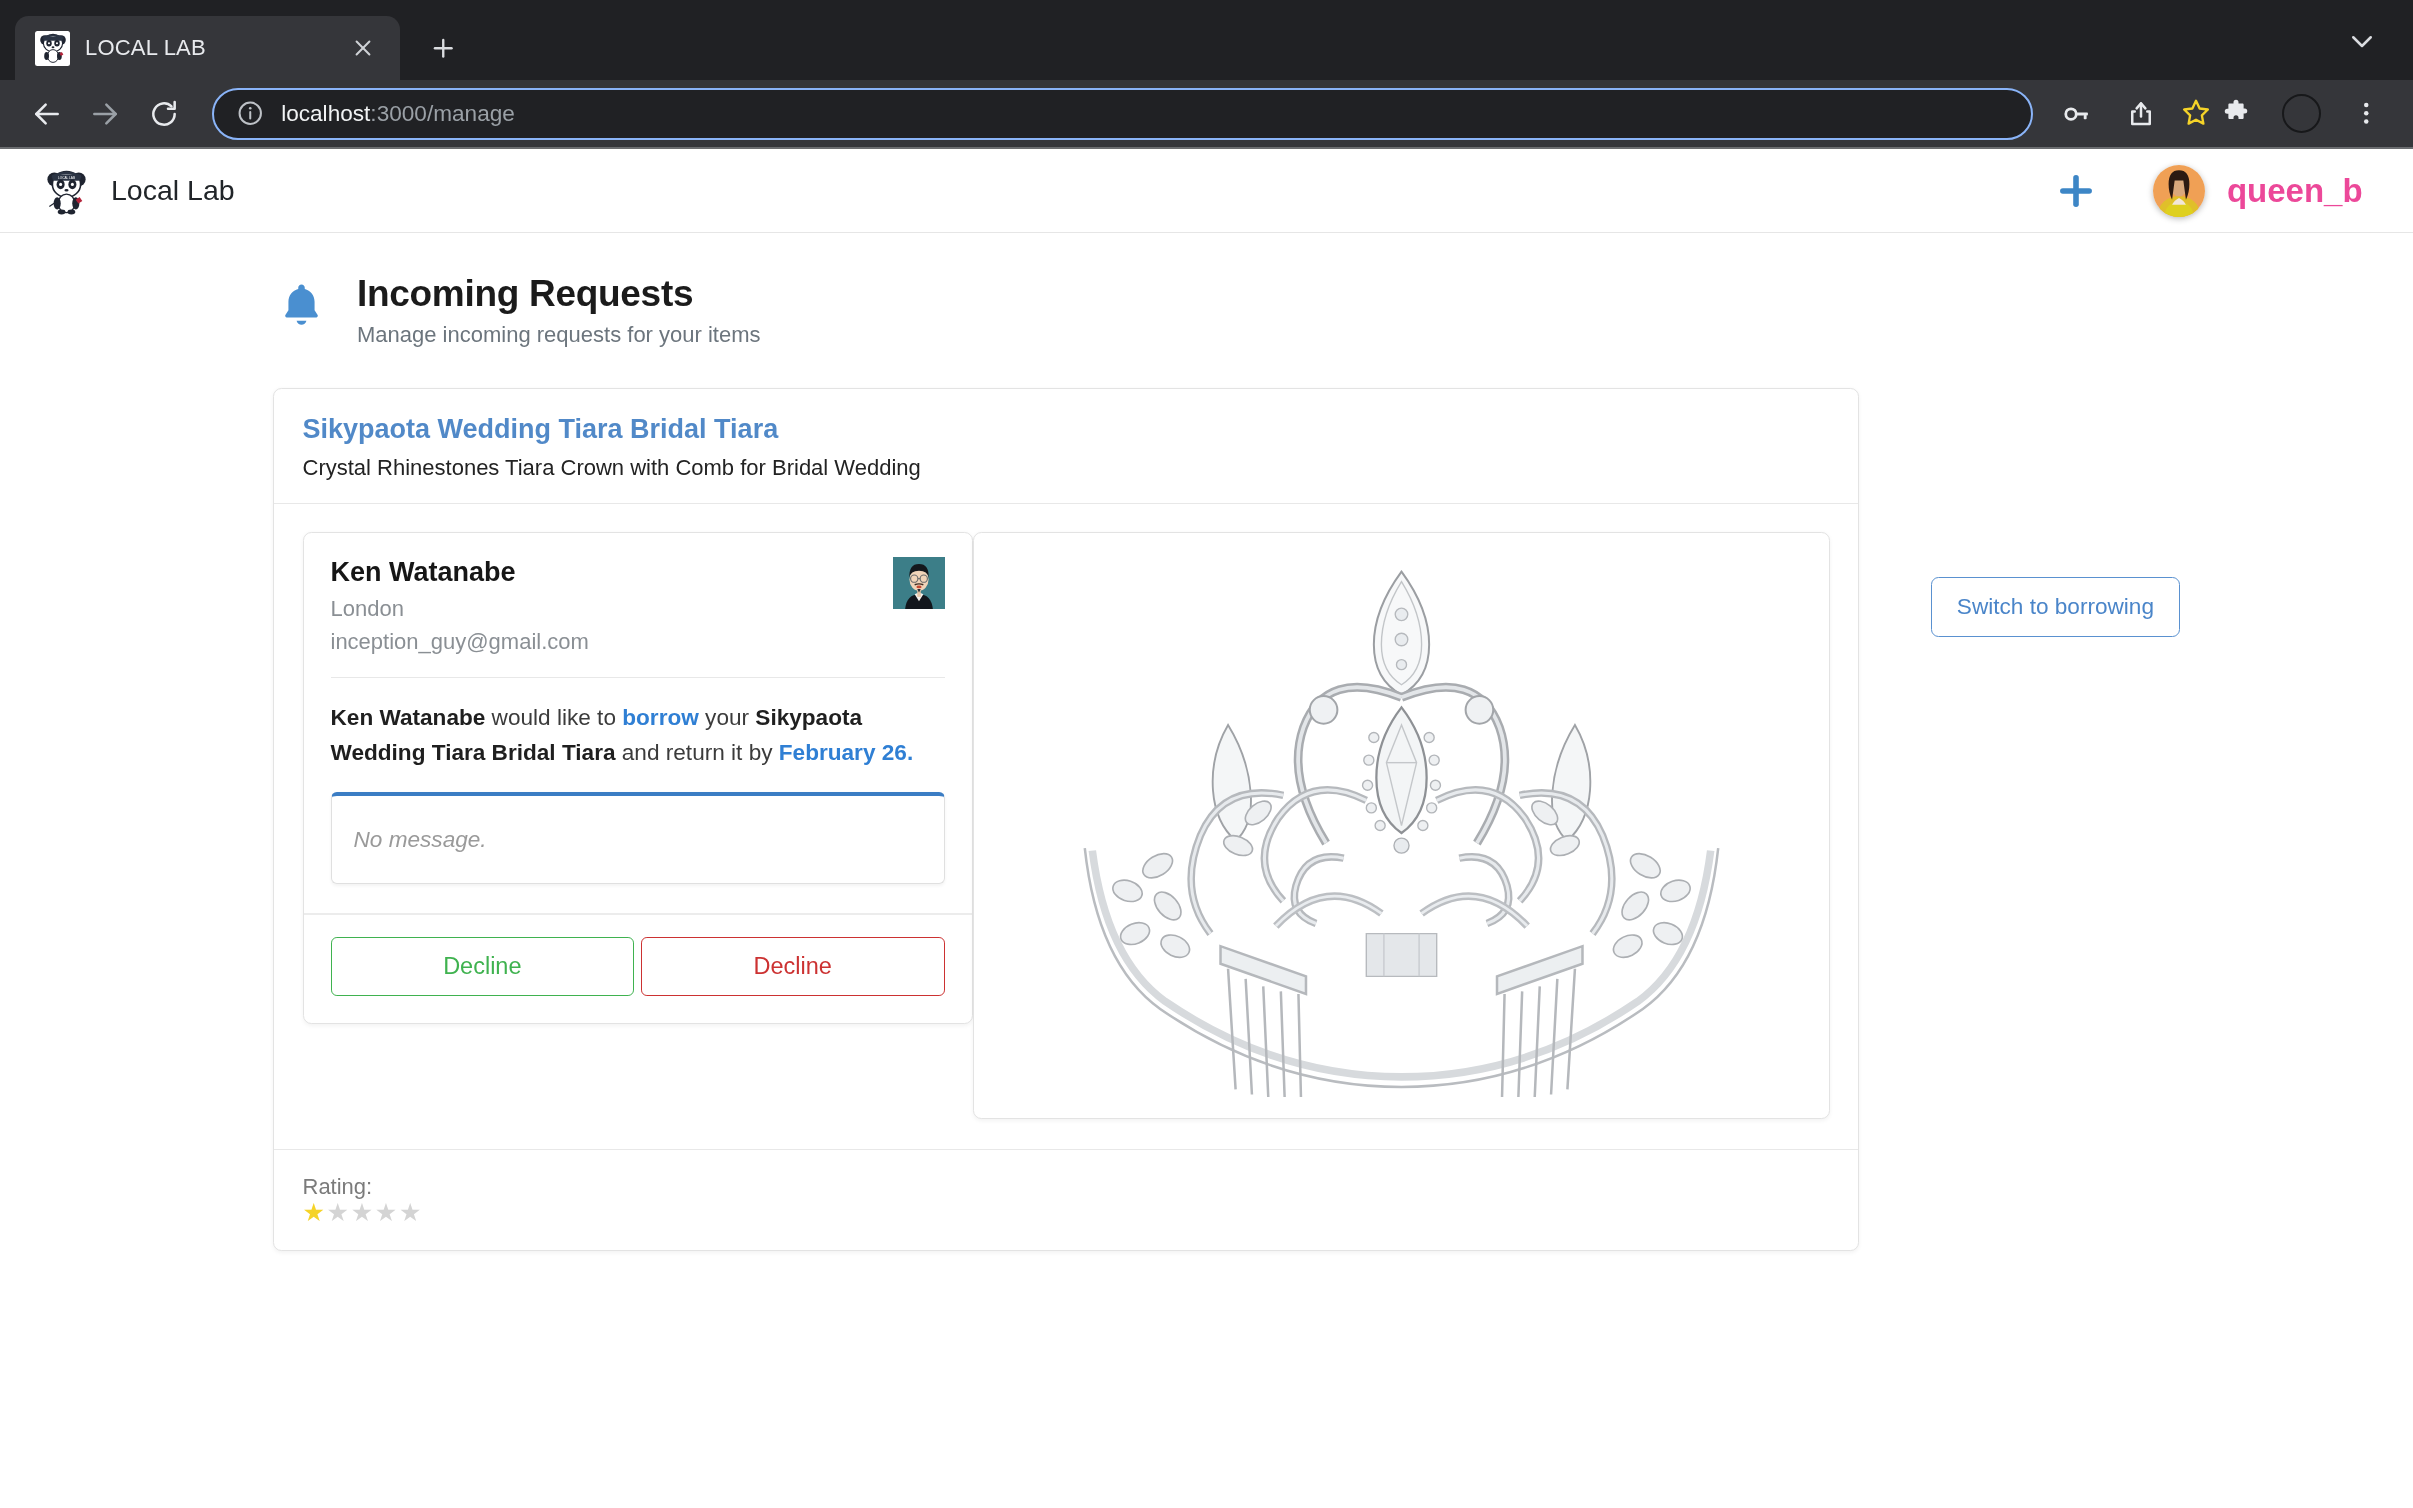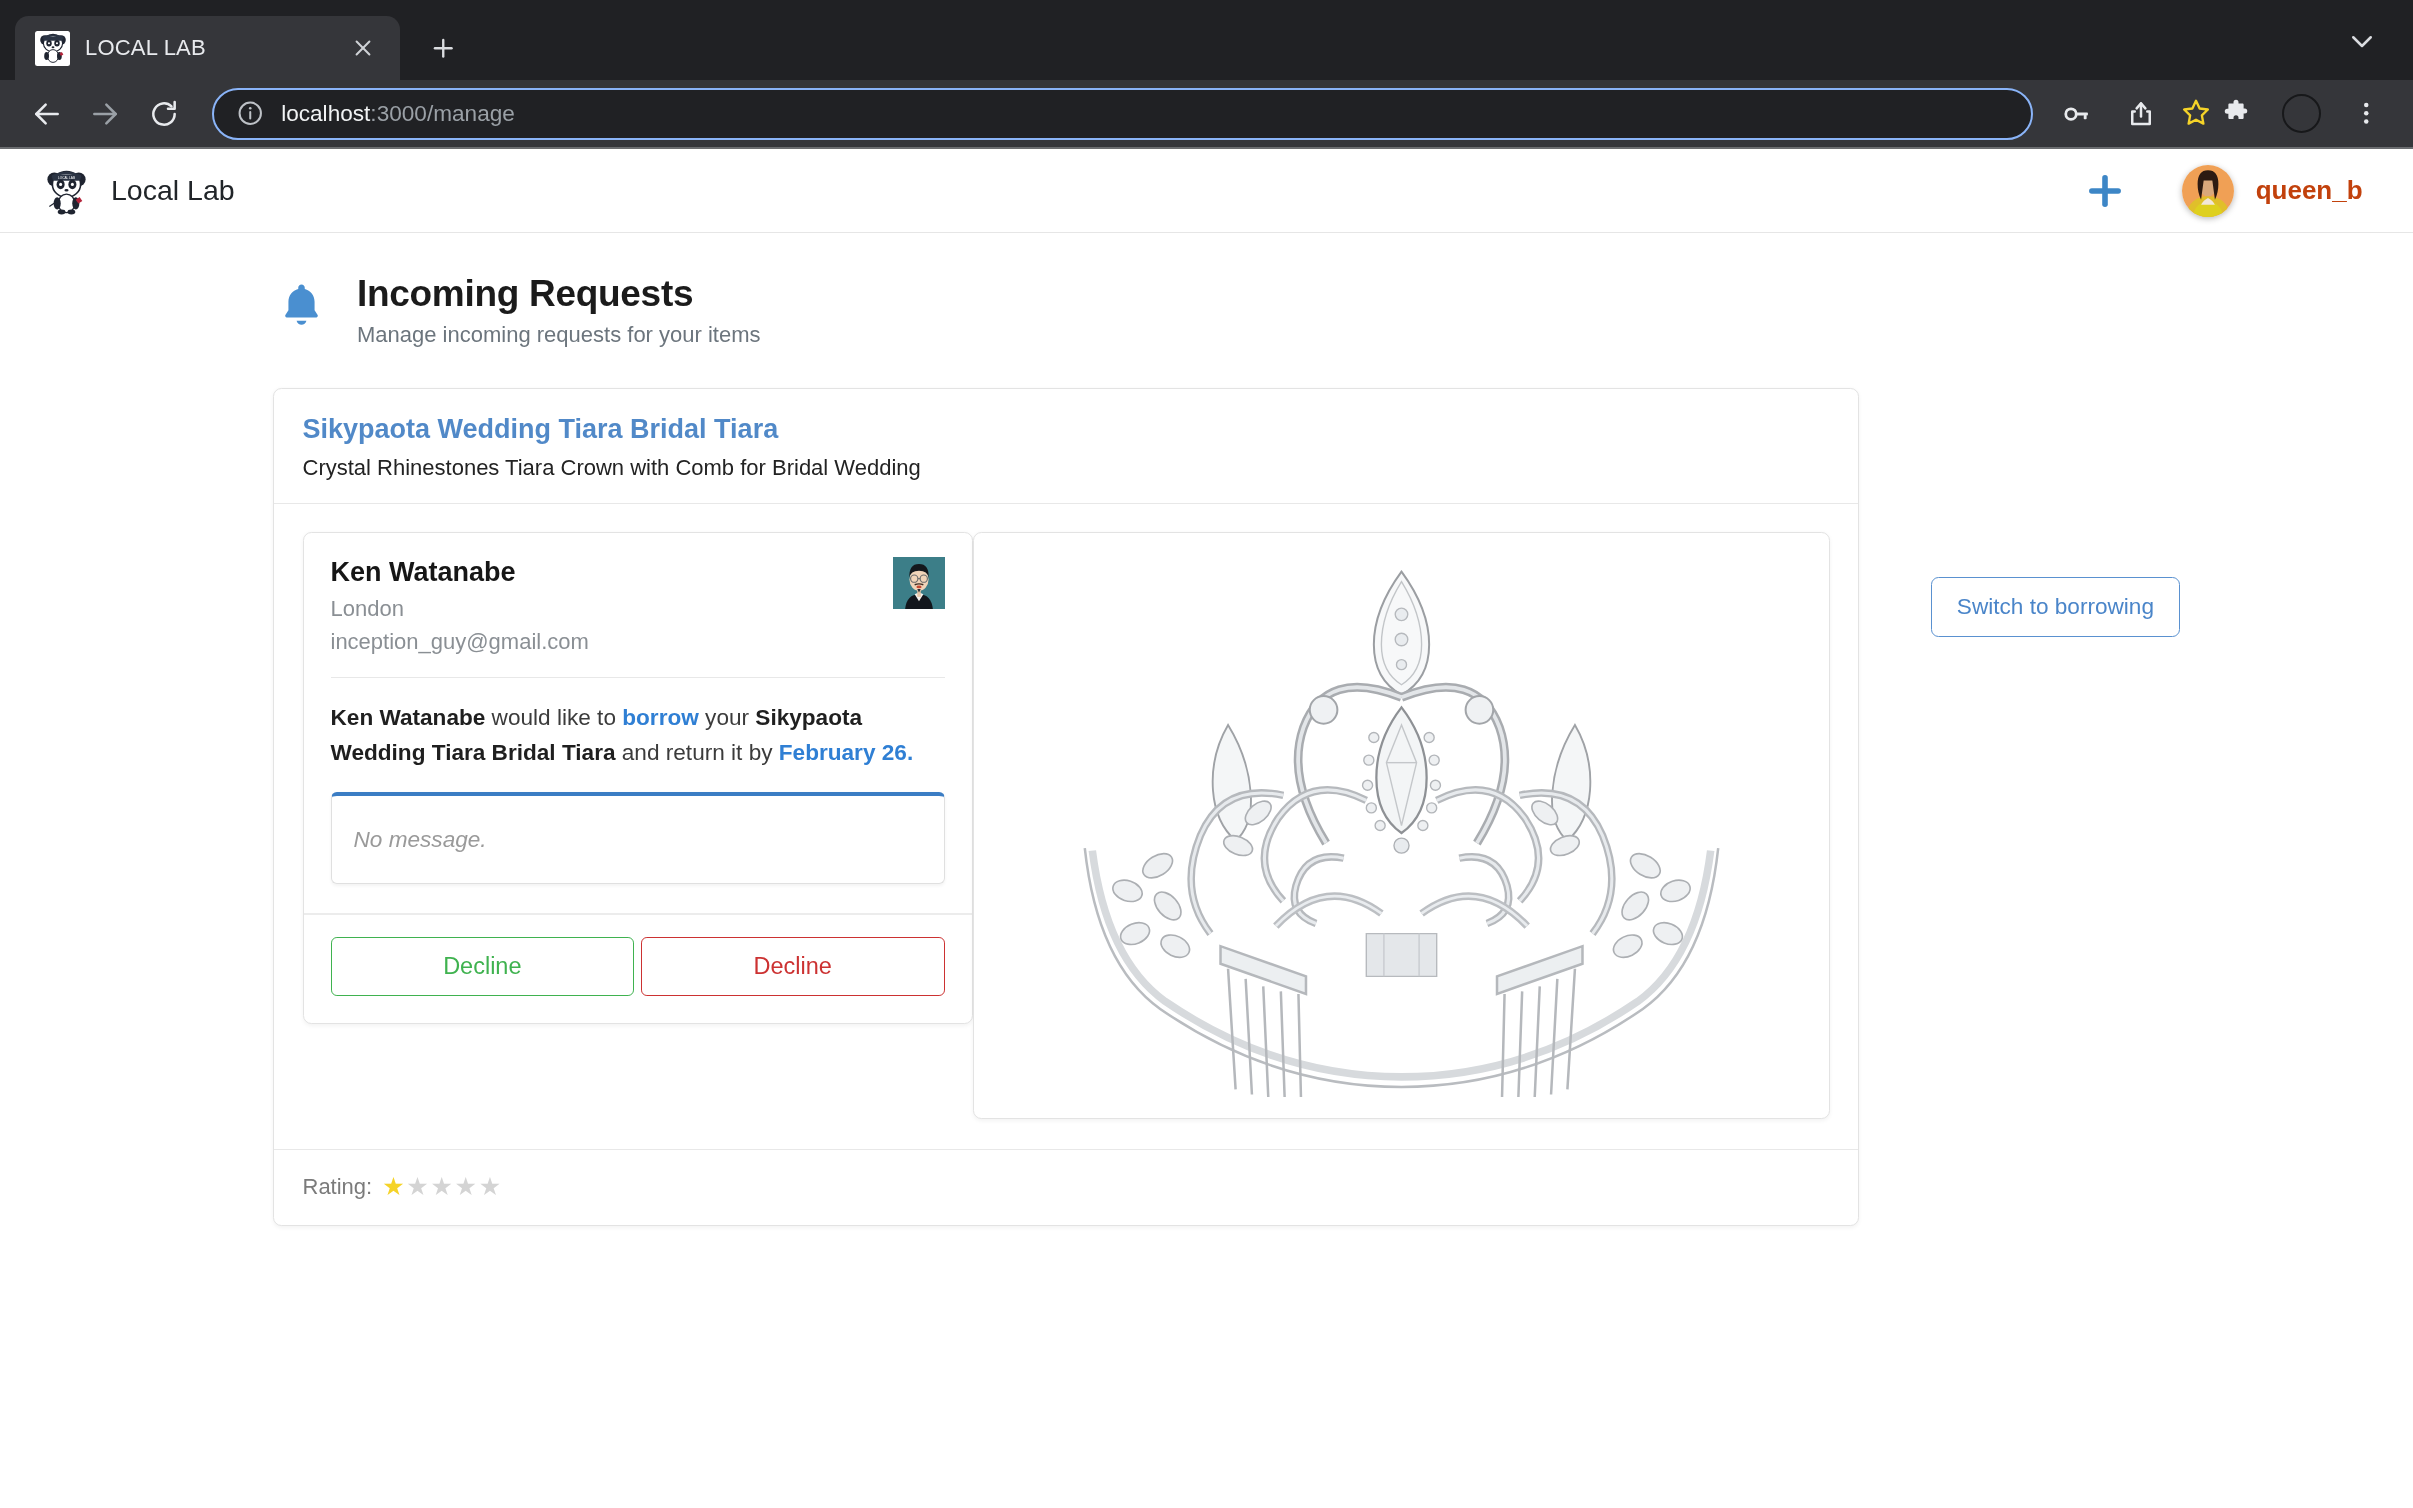--- a/index.html
+++ b/index.html
@@ -132,21 +132,21 @@
     display: flex; align-items: center; justify-content: center;
     margin-right: 52px;
   }
   .user-chip { display: flex; align-items: center; }
   .user-avatar-wrap {
     width: 52px; height: 52px; border-radius: 50%;
     background: #fff;
     box-shadow: 0 1.7px 5.9px rgba(0,0,0,.28);
     overflow: hidden; flex: none;
   }
-  .user-name { font-size: 26px; font-weight: bold; color: #c2410c; margin-left: 22px; margin-right: 13.4px; }
+  .user-name { font-size: 33px; font-weight: bold; color: #ec4899; margin-left: 22px; margin-right: 13.4px; }
 
   .content { padding: 0 0 0 0; position: relative; }
 
   .title-row {
     display: flex;
     align-items: flex-start;
     padding: 40px 0 0 277px;
   }
   .bell-wrap { width: 55px; flex: none; padding-top: 6.7px; }
   .title-texts { margin-left: 25px; }
@@ -260,20 +260,21 @@
     justify-content: center;
     padding: 15px;
     min-height: 587px;
   }
 
   .rc-footer {
     border-top: 1.7px solid #e8e8e8;
     padding: 23.5px 28.5px 25px 28.5px;
     display: flex;
     align-items: flex-start;
+    flex-direction: column;
   }
   .rating-label { font-size: 22px; color: #7b7b7b; margin-right: 10px; }
   .stars { display: flex; align-items: center; gap: 1.7px; }
   .star { font-size: 25px; line-height: 1; }
   .star.on { color: #f5d328; }
   .star.off { color: #d4d4d4; }
 </style>
 </head>
 <body>
 

